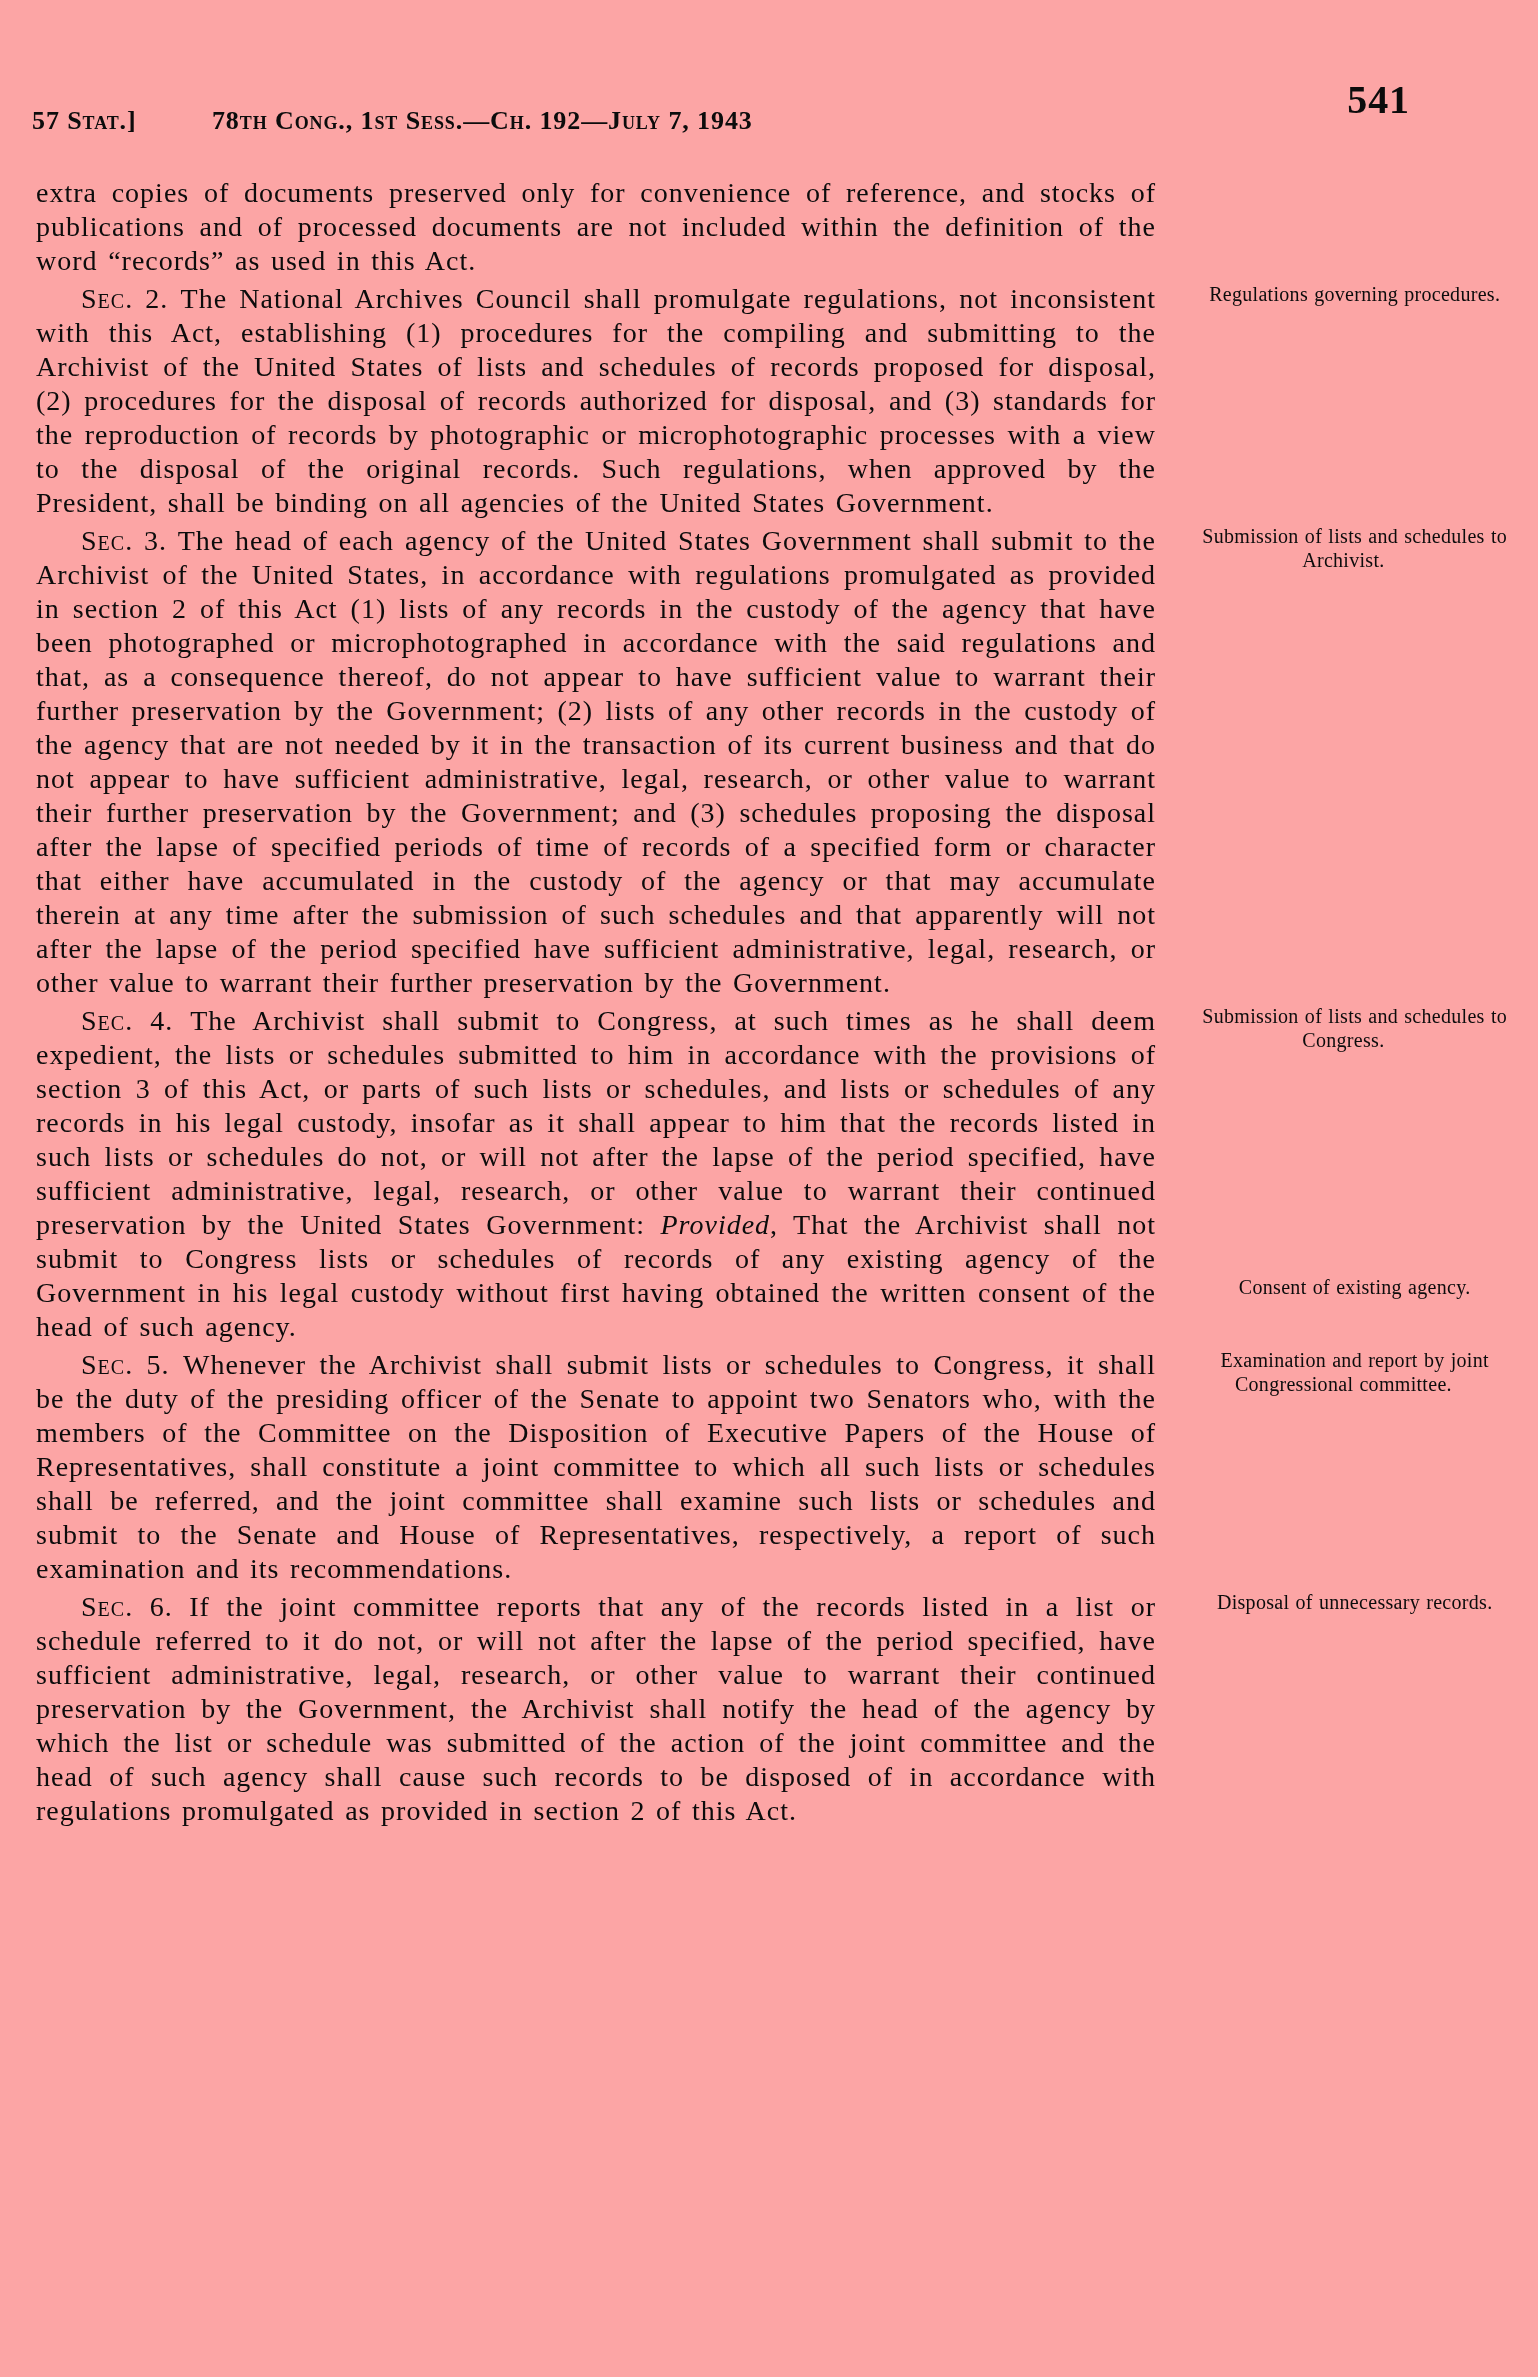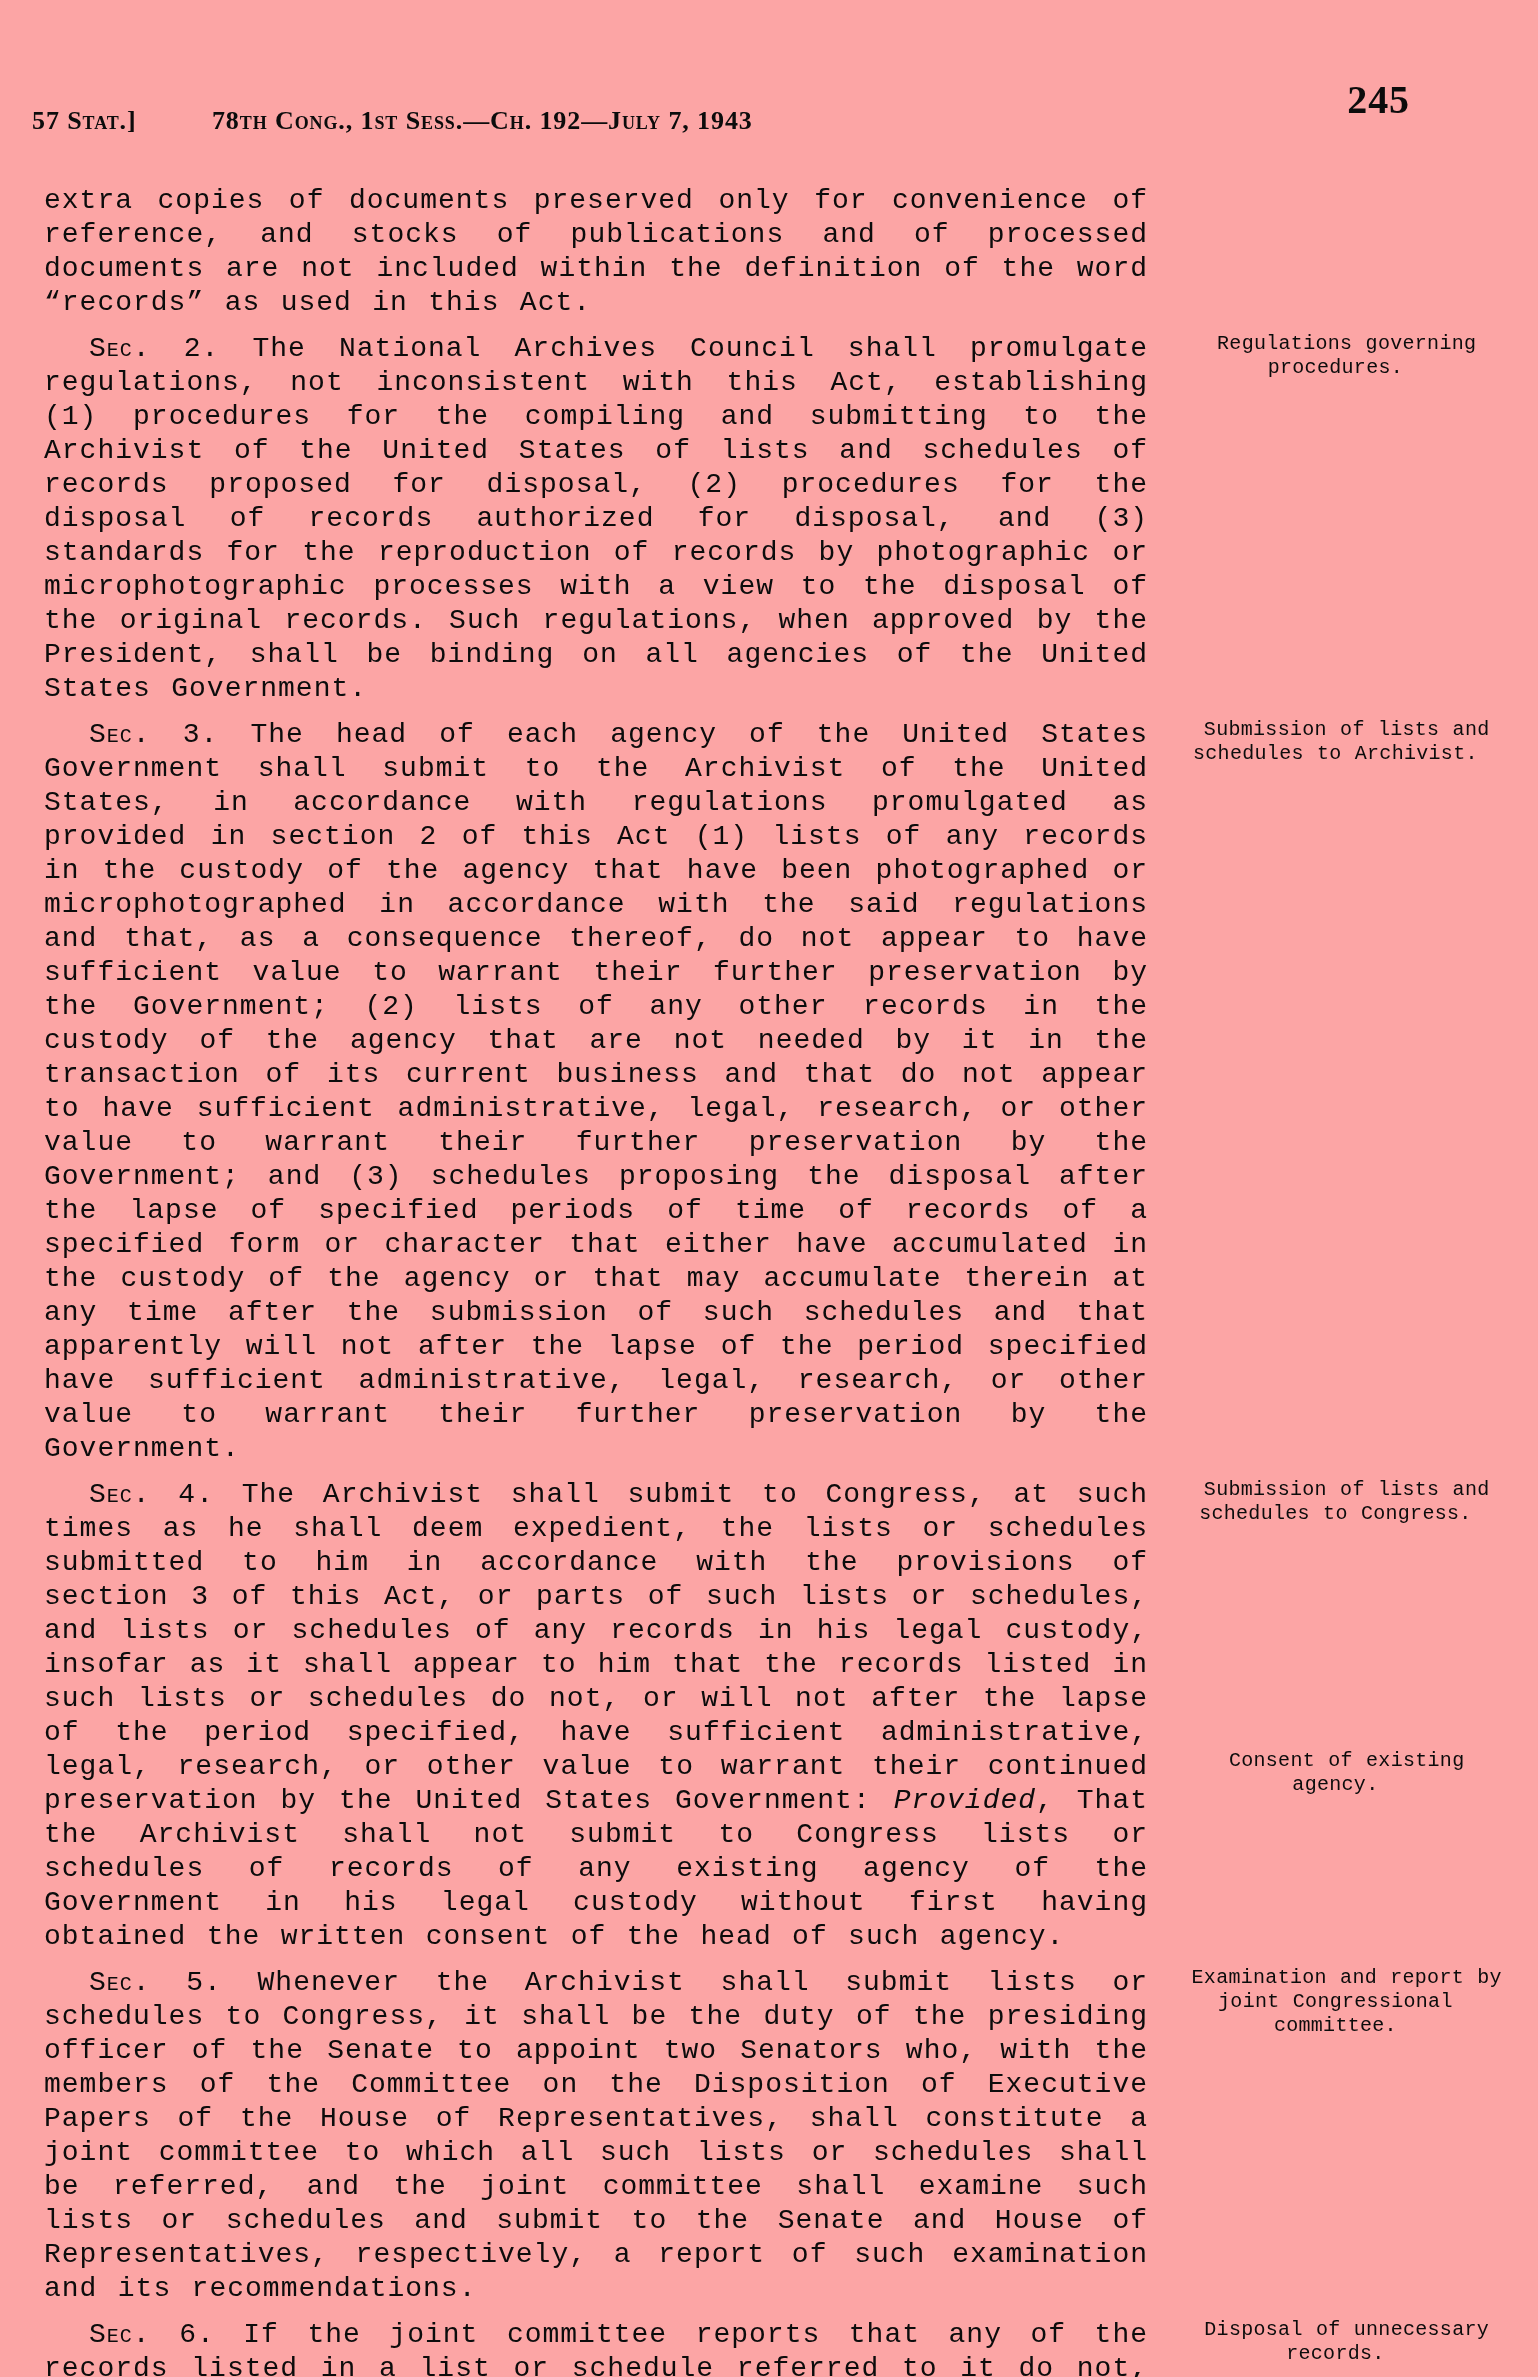--- a/index.html
+++ b/index.html
@@ -43,24 +43,23 @@
     top: 172px;
     left: 32px;
     width: 1128px;
     font-size: 28px;
     line-height: 34px;
     letter-spacing: 1px;
     word-spacing: 2.6px;
     text-align: justify;
   }
   .para {
-    margin: 12px;
+    margin: 4px;
     position: relative;
     text-indent: 0;
-    font-family: Liberation Mono, monospace;
   }
   .para.indent { text-indent: 45px; }
   .sec-label { font-variant: small-caps; }
   .italic { font-style: italic; }
   .margin-note {
     position: absolute;
     left: calc(100% + 17.4px);
     width: 340px;
     font-size: 20px;
     line-height: 24px;
@@ -73,21 +72,21 @@
 </head>
 <body>
 
 <div class="page">
 
   <div class="header-row">
     <span class="stat-cite sc">57 Stat.]</span>
     <span class="session-line sc">78th Cong., 1st Sess.—Ch. 192—July 7, 1943</span>
   </div>
 
-  <div class="page-number">245</div>
+  <div class="page-number">541</div>
 
   <div class="body-column">
       <p class="para"><span>extra copies of documents preserved only for convenience of reference, and stocks of publications and of processed documents are not included within the definition of the word “records” as used in this Act.</span></p>
       <p class="para indent"><span class="sec-label">Sec. 2. </span><span>The National Archives Council shall promulgate regulations, not inconsistent with this Act, establishing (1) procedures for the compiling and submitting to the Archivist of the United States of lists and schedules of records proposed for disposal, (2) procedures for the disposal of records authorized for disposal, and (3) standards for the reproduction of records by photographic or microphotographic processes with a view to the disposal of the original records.  Such regulations, when approved by the President, shall be binding on all agencies of the United States Government.</span><span class="margin-note" style="top: 0px;">Regulations governing procedures.</span></p>
       <p class="para indent"><span class="sec-label">Sec. 3. </span><span>The head of each agency of the United States Government shall submit to the Archivist of the United States, in accordance with regulations promulgated as provided in section 2 of this Act (1) lists of any records in the custody of the agency that have been photographed or microphotographed in accordance with the said regulations and that, as a consequence thereof, do not appear to have sufficient value to warrant their further preservation by the Government; (2) lists of any other records in the custody of the agency that are not needed by it in the transaction of its current business and that do not appear to have sufficient administrative, legal, research, or other value to warrant their further preservation by the Government; and (3) schedules proposing the disposal after the lapse of specified periods of time of records of a specified form or character that either have accumulated in the custody of the agency or that may accumulate therein at any time after the submission of such schedules and that apparently will not after the lapse of the period specified have sufficient administrative, legal, research, or other value to warrant their further preservation by the Government.</span><span class="margin-note" style="top: 0px;">Submission of lists and schedules to Archivist.</span></p>
       <p class="para indent"><span class="sec-label">Sec. 4. </span><span>The Archivist shall submit to Congress, at such times as he shall deem expedient, the lists or schedules submitted to him in accordance with the provisions of section 3 of this Act, or parts of such lists or schedules, and lists or schedules of any records in his legal custody, insofar as it shall appear to him that the records listed in such lists or schedules do not, or will not after the lapse of the period specified, have sufficient administrative, legal, research, or other value to warrant their continued preservation by the United States Government: </span><span class="italic">Provided</span><span>, That the Archivist shall not submit to Congress lists or schedules of records of any existing agency of the Government in his legal custody without first having obtained the written consent of the head of such agency.</span><span class="margin-note" style="top: 0px;">Submission of lists and schedules to Congress.</span><span class="margin-note" style="top: 271px;">Consent of existing agency.</span></p>
       <p class="para indent"><span class="sec-label">Sec. 5. </span><span>Whenever the Archivist shall submit lists or schedules to Congress, it shall be the duty of the presiding officer of the Senate to appoint two Senators who, with the members of the Committee on the Disposition of Executive Papers of the House of Representatives, shall constitute a joint committee to which all such lists or schedules shall be referred, and the joint committee shall examine such lists or schedules and submit to the Senate and House of Representatives, respectively, a report of such examination and its recommendations.</span><span class="margin-note" style="top: 0px;">Examination and report by joint Congressional committee.</span></p>
       <p class="para indent"><span class="sec-label">Sec. 6. </span><span>If the joint committee reports that any of the records listed in a list or schedule referred to it do not, or will not after the lapse of the period specified, have sufficient administrative, legal, research, or other value to warrant their continued preservation by the Government, the Archivist shall notify the head of the agency by which the list or schedule was submitted of the action of the joint committee and the head of such agency shall cause such records to be disposed of in accordance with regulations promulgated as provided in section 2 of this Act.</span><span class="margin-note" style="top: 0px;">Disposal of unnecessary records.</span></p>
     </div>
 

